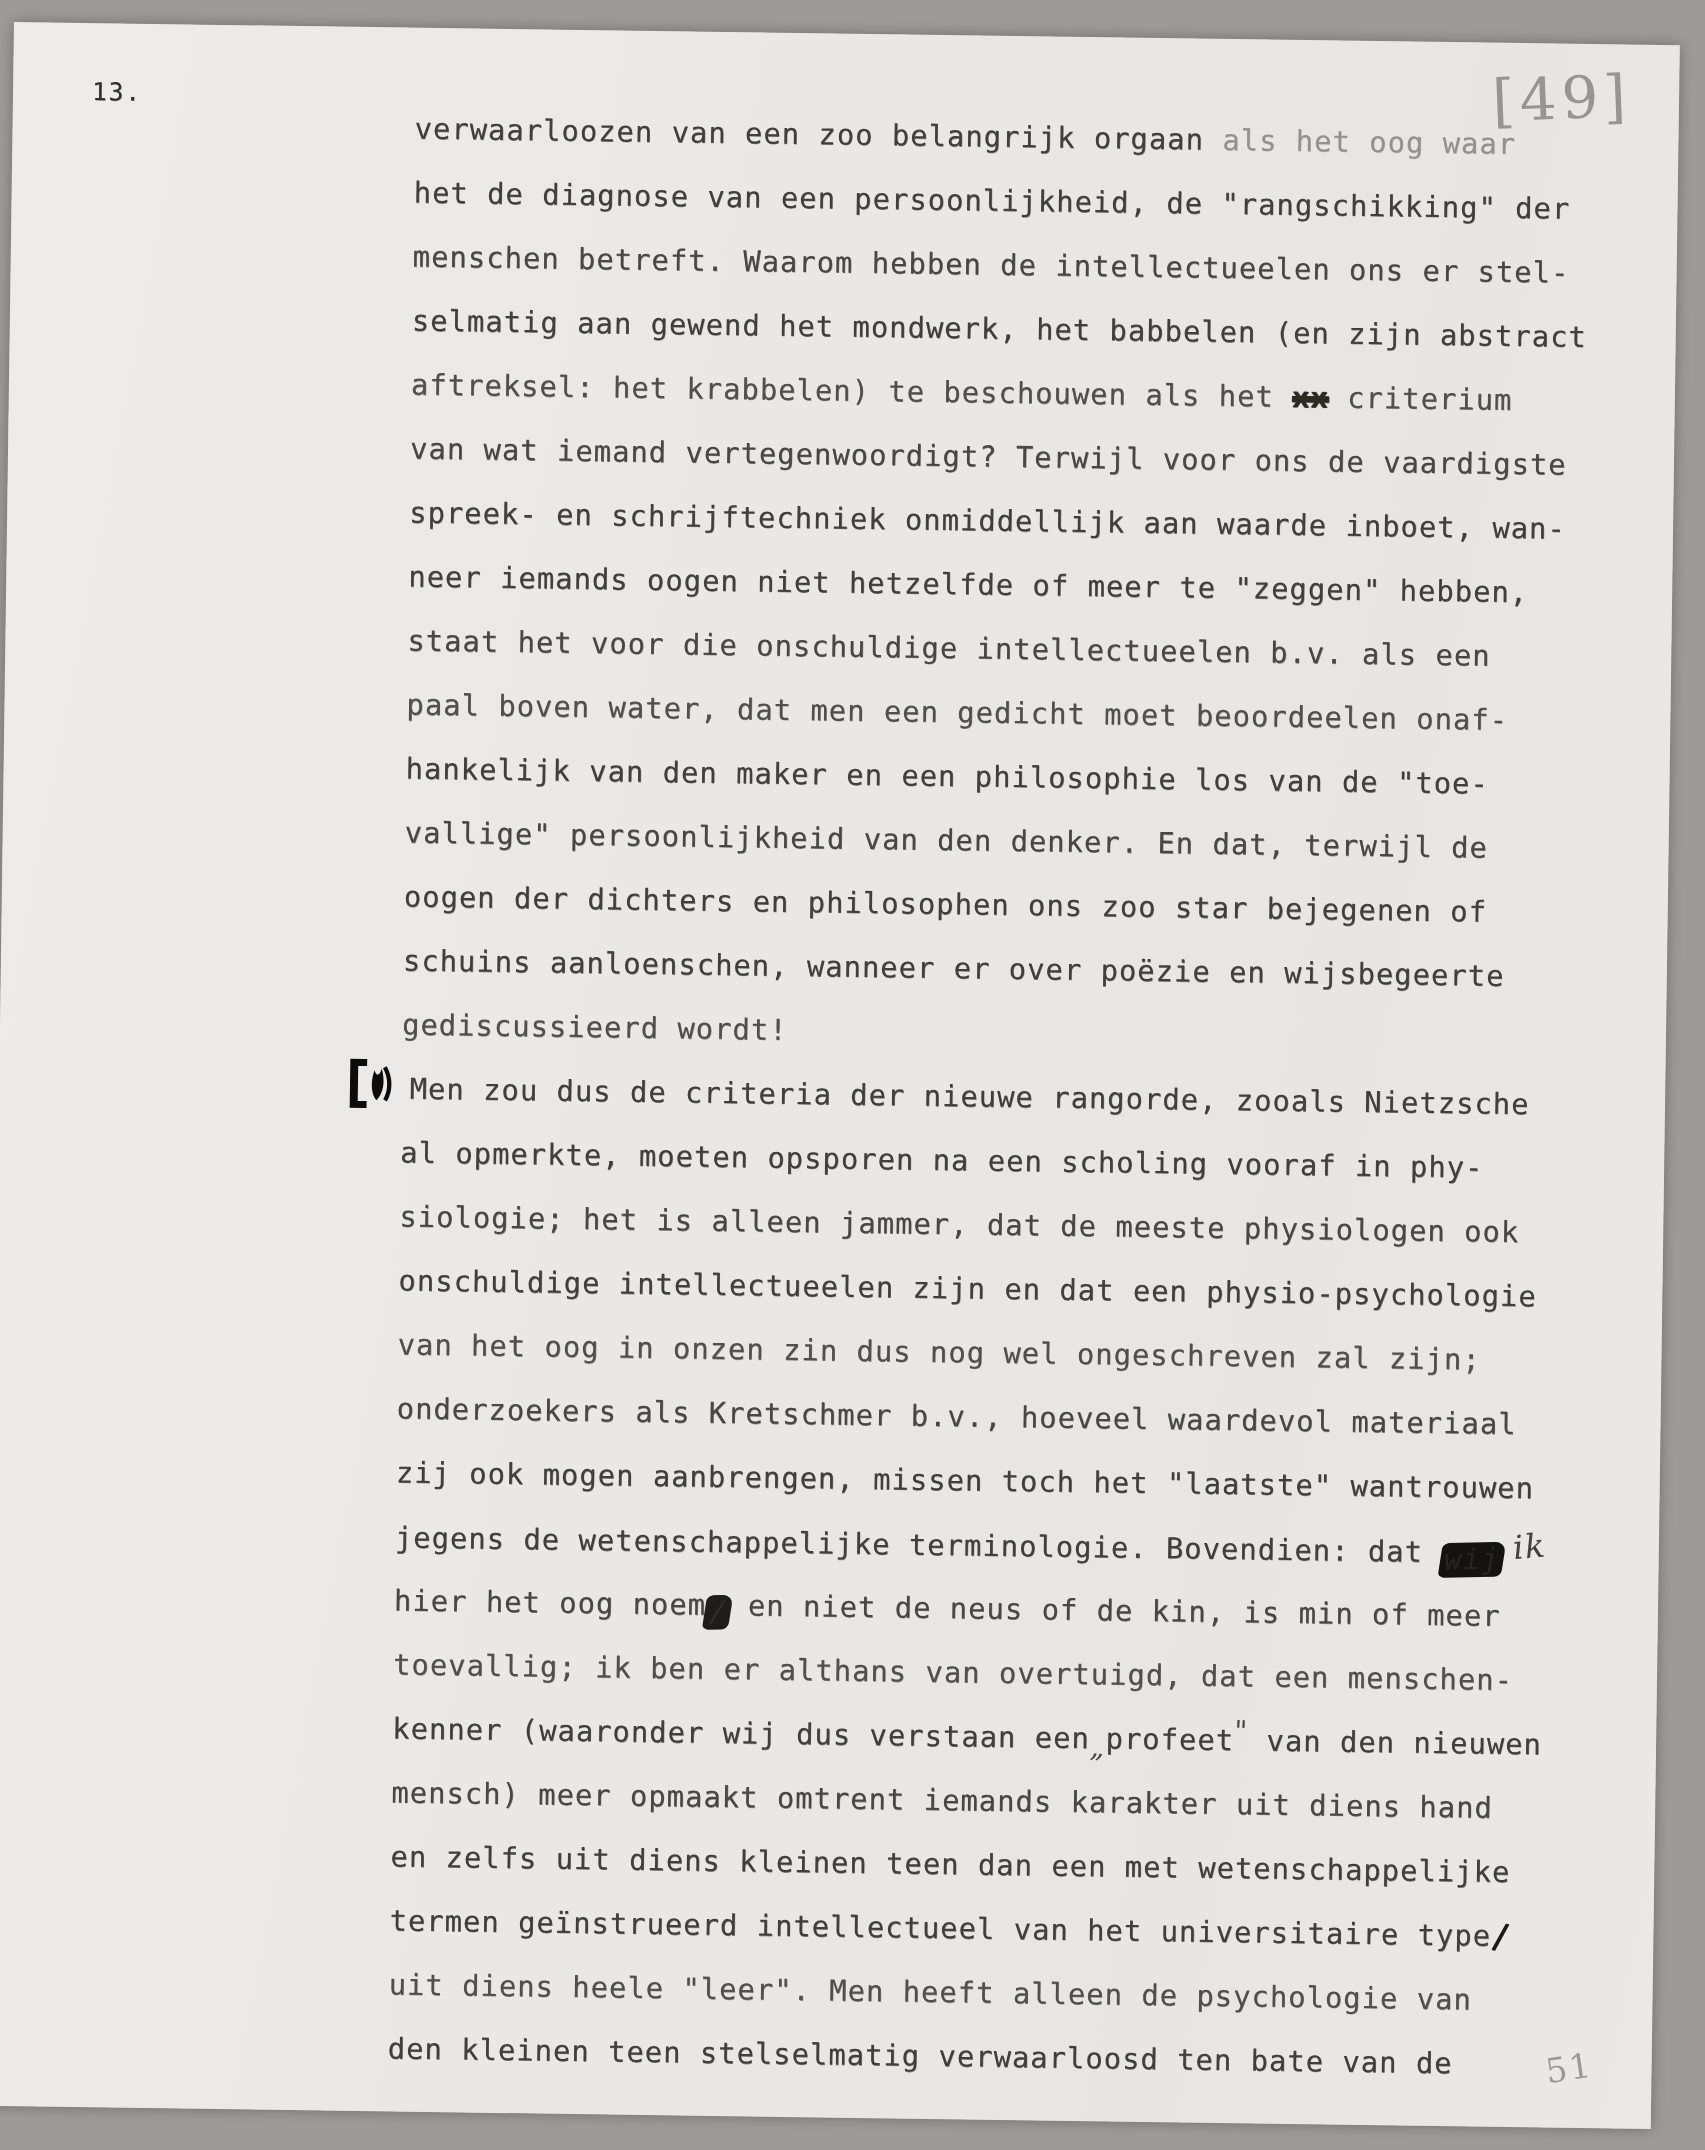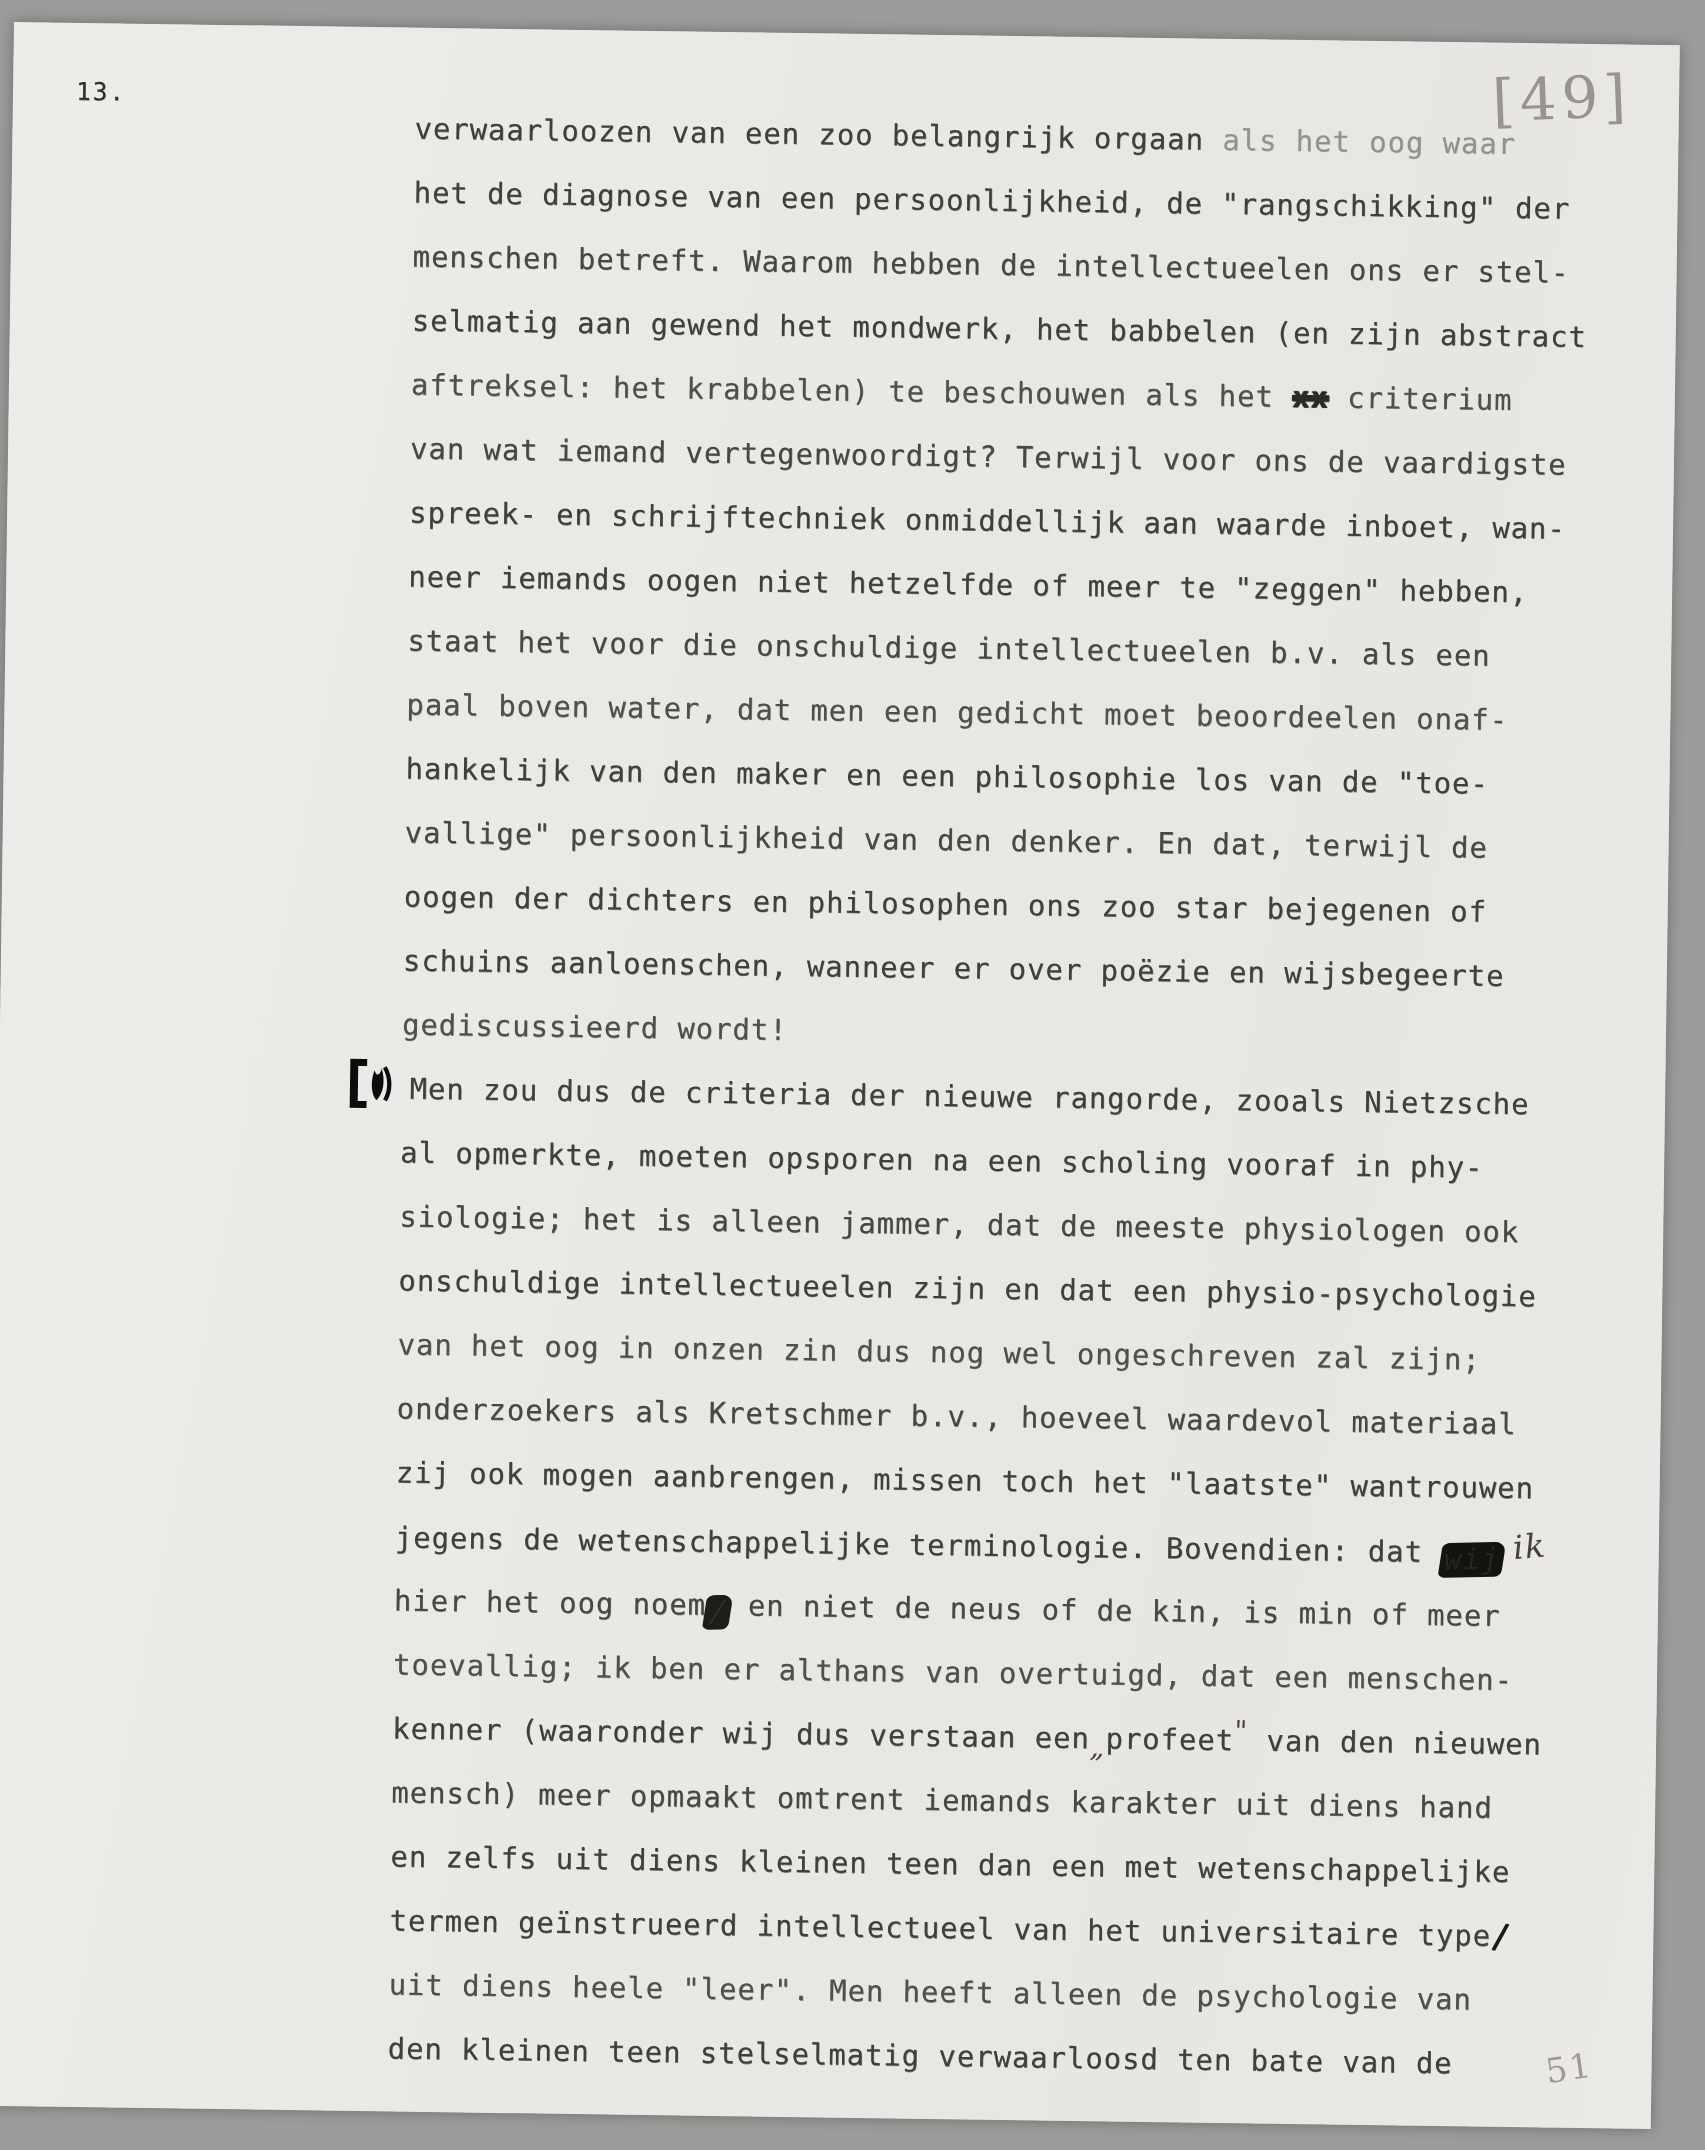--- a/index.html
+++ b/index.html
@@ -2,38 +2,38 @@
 <html style="font-size:9.8px"><head>
 <meta charset="utf-8">
 <style>
   html,body{margin:0;padding:0;}
   .scan{position:relative;width:1705px;height:2151px;background:#9c9b99;overflow:hidden;
         font-family:"DejaVu Sans Mono",monospace;}
   .paper{position:absolute;left:13.5px;top:22px;width:1666px;height:2084px;
          background:linear-gradient(100deg,#edece8 0%,#e9e8e4 45%,#e7e6e2 75%,#eae9e5 100%);
          transform:rotate(0.8deg);transform-origin:0 0;
          box-shadow:0 0 13.5px rgba(0,0,0,0.30);}
-  .pagenum{position:absolute;left:63px;top:54px;font-size:24.6px;color:#2f2e2b;
+  .pagenum{position:absolute;left:79px;top:54px;font-size:24.6px;color:#2f2e2b;
            letter-spacing:1.8px;text-shadow:0.4px 0.5px 0.5px rgba(47,46,43,0.5);}
   .anno{font-family:"DejaVu Serif",serif;color:#908d89;}
   .anno-topright{position:absolute;left:1479px;top:21px;font-size:58px;
                  letter-spacing:4.9px;transform:rotate(-3deg);opacity:0.9;}
   .anno-bottomright{position:absolute;left:1560px;top:2004px;font-size:34px;
                     transform:rotate(-9deg);opacity:0.85;letter-spacing:1.8px;}
   .text-block{position:absolute;left:402px;top:69px;width:1219px;}
   .line{display:block;white-space:pre;line-height:64px;height:64px;
         font-size:29px;letter-spacing:0.9px;color:#403f3b;
         text-shadow:0.4px 0.6px 0.6px rgba(54,52,48,0.55);}
   .line:nth-child(3n){opacity:0.95;}
   .line:nth-child(5n){opacity:0.9;}
   .line-16{margin-left:-24.6px;}
   .seg-text{}
   .seg-faint{opacity:0.5;}
   .seg-inkstrike{font-weight:bold;color:#17160f;text-decoration:line-through;
-                 text-decoration-thickness:5.5px;text-shadow:0 0 1.2px #17160f,0.6px 0.6px 0 #17160f;}
+                 text-decoration-thickness:5.5px;text-shadow:0 0 1.2px #17160f,0.6px 0.6px 0 #17160f;font-family:Liberation Mono, monospace;}
   .seg-inkblot{display:inline-block;color:transparent;background:#14130f;
                border-radius:5.5px 8.6px 6.1px 4.3px;transform:skewX(-10deg) rotate(-2deg);
                box-shadow:1.2px 1.2px 0 0.6px #14130f,-1.2px 0.6px 0 #14130f;
                height:33px;line-height:33px;vertical-align:-5.5px;padding:0 2.5px;}
   .seg-hand{font-family:"DejaVu Serif",serif;font-style:italic;font-size:33px;
             color:#45423e;display:inline-block;transform:rotate(-6deg) translateY(-4.9px);
             letter-spacing:1.2px;text-shadow:none;}
   .seg-hand.seg-hand-low{font-size:28px;transform:translateY(8.6px) rotate(3deg);}
   .seg-hand.seg-hand-high{font-size:28px;transform:translateY(-9.8px) rotate(2deg);}
   .seg-handink{display:inline-block;color:#1b1a16;font-weight:bold;

